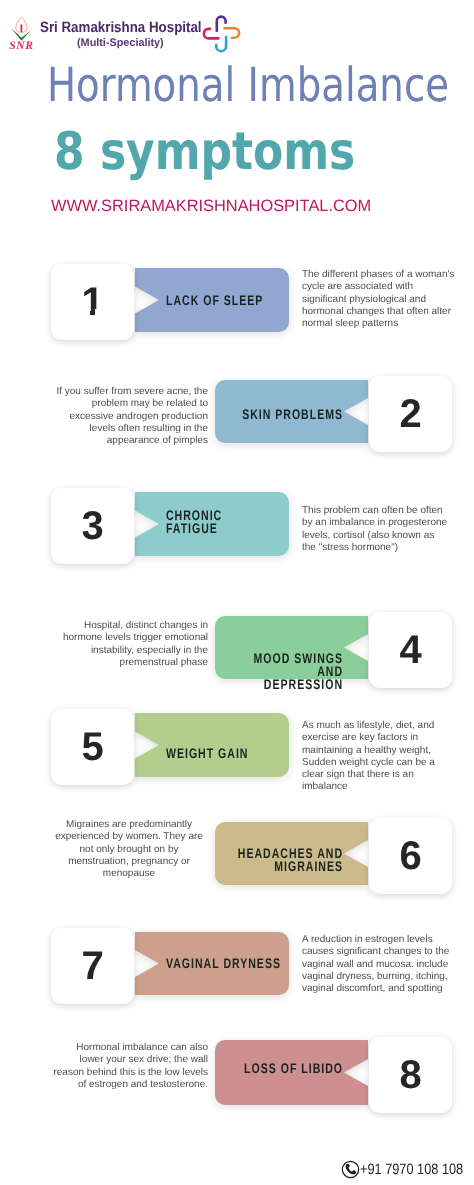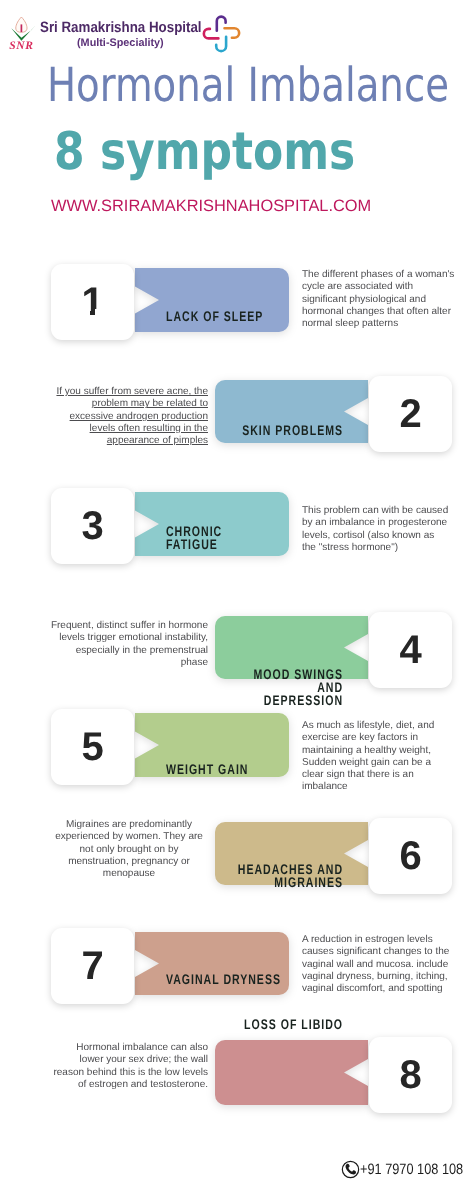--- a/index.html
+++ b/index.html
@@ -28,21 +28,21 @@
               font-family:"DejaVu Sans Condensed","Liberation Sans",sans-serif;
               font-size:52px; font-weight:bold; color:#51a7ab; line-height:52px;
               white-space:nowrap; transform:scaleX(0.94); transform-origin:left top; }
   .hero-url { position:absolute; left:51px; top:197px; width:420px; text-align:left;
               font-size:16.4px; font-weight:normal; color:#be185d; white-space:nowrap; }
 
   
   .row { position:absolute; left:0; width:474px; }
   .band { position:absolute; height:65px; }
   .band svg { display:block; }
-  .band-label { position:absolute; top:0; height:65px; display:flex; align-items:center;margin-top:16px; }
+  .band-label { position:absolute; top:0; height:65px; display:flex; align-items:center; }
   .band-label > span { font-size:14px; font-weight:bold; color:#19231f;
                 letter-spacing:1.3px; line-height:12.8px; display:block; width:100%;
                 white-space:pre; }
   .numcard { position:absolute; width:83px; height:76px; background:#ffffff; border-radius:11px;
              box-shadow:0 2px 7px rgba(0,0,0,0.17); display:flex; align-items:center;
              justify-content:center; }
   .numcard span { font-size:40px; font-weight:bold; color:#262626; line-height:40px;
                   font-family:"Liberation Sans",sans-serif; position:relative; display:block; }
   
   .numcard.digit-one span::before,
@@ -115,78 +115,78 @@
      </div>
      <div class="band-label" style="left:192px;top:383px;
                  width:151px;height:63px;">
         <span style="text-align:right;
                      transform:scaleX(0.755);transform-origin:right center;">SKIN PROBLEMS</span>
      </div>
      <div class="numcard" style="left:369px;top:375.5px;">
         <span>2</span>
      </div>
      <div class="para" style="left:50px;top:386px;width:158px;
-                 text-align:right;text-decoration:underline;">If you suffer from severe acne, the problem may be related to excessive androgen production levels often resulting in the appearance of pimples</div>
+                 text-align:right;">If you suffer from severe acne, the problem may be related to excessive androgen production levels often resulting in the appearance of pimples</div>
       </div>
       <div class="row" style="top: 0px;">
         <div class="band" style="left:135px;top:492px;width:154px;height:64px;
                  filter:drop-shadow(0 2px 4px rgba(0,0,0,0.13));">
         <svg width="154" height="64" viewBox="0 0 154 64">
             <path d="M0 0 H144 A10 10 0 0 1 154 10 V54 A10 10 0 0 1 144 64 H0 L0 45.5 L24 32 L0 18.5 Z" fill="#8dcbcc"></path>
           </svg>
      </div>
      <div class="band-label" style="left:166px;top:492px;
                  width:152px;height:60px;">
         <span style="text-align:left;
                      transform:scaleX(0.755);transform-origin:left center;">CHRONIC
 FATIGUE</span>
      </div>
      <div class="numcard" style="left:51px;top:488px;">
         <span>3</span>
      </div>
      <div class="para" style="left:302px;top:505px;width:148px;
-                 text-align:left;">This problem can with be caused by an imbalance in progesterone levels, cortisol (also known as the "stress hormone")</div>
+                 text-align:left;">This problem can often be often by an imbalance in progesterone levels, cortisol (also known as the "stress hormone")</div>
       </div>
       <div class="row" style="top: 0px;">
         <div class="band" style="left:215px;top:616px;width:153px;height:63px;
                  filter:drop-shadow(0 2px 4px rgba(0,0,0,0.13));">
         <svg width="153" height="63" viewBox="0 0 153 63">
             <path d="M153 0 H10 A10 10 0 0 0 0 10 V53 A10 10 0 0 0 10 63 H153 L153 45 L129 31.5 L153 18 Z" fill="#8ccd9c"></path>
           </svg>
      </div>
      <div class="band-label" style="left:192px;top:640px;
                  width:151px;height:63px;">
         <span style="text-align:right;
                      transform:scaleX(0.755);transform-origin:right center;">MOOD SWINGS
 AND
 DEPRESSION</span>
      </div>
      <div class="numcard" style="left:369px;top:611.5px;">
         <span>4</span>
      </div>
      <div class="para" style="left:50px;top:620px;width:158px;
-                 text-align:right;">Frequent, distinct suffer in hormone levels trigger emotional instability, especially in the premenstrual phase</div>
+                 text-align:right;">Hospital, distinct changes in hormone levels trigger emotional instability, especially in the premenstrual phase</div>
       </div>
       <div class="row" style="top: 0px;">
         <div class="band" style="left:135px;top:713px;width:154px;height:64px;
                  filter:drop-shadow(0 2px 4px rgba(0,0,0,0.13));">
         <svg width="154" height="64" viewBox="0 0 154 64">
             <path d="M0 0 H144 A10 10 0 0 1 154 10 V54 A10 10 0 0 1 144 64 H0 L0 45.5 L24 32 L0 18.5 Z" fill="#b3cd8d"></path>
           </svg>
      </div>
      <div class="band-label" style="left:166px;top:713px;
                  width:152px;height:81px;">
         <span style="text-align:left;
                      transform:scaleX(0.755);transform-origin:left center;">WEIGHT GAIN</span>
      </div>
      <div class="numcard" style="left:51px;top:709px;">
         <span>5</span>
      </div>
      <div class="para" style="left:302px;top:720px;width:150px;
-                 text-align:left;">As much as lifestyle, diet, and exercise are key factors in maintaining a healthy weight, Sudden weight gain can be a clear sign that there is an imbalance</div>
+                 text-align:left;">As much as lifestyle, diet, and exercise are key factors in maintaining a healthy weight, Sudden weight cycle can be a clear sign that there is an imbalance</div>
       </div>
       <div class="row" style="top: 0px;">
         <div class="band" style="left:215px;top:822px;width:153px;height:63px;
                  filter:drop-shadow(0 2px 4px rgba(0,0,0,0.13));">
         <svg width="153" height="63" viewBox="0 0 153 63">
             <path d="M153 0 H10 A10 10 0 0 0 0 10 V53 A10 10 0 0 0 10 63 H153 L153 45 L129 31.5 L153 18 Z" fill="#cdba8b"></path>
           </svg>
      </div>
      <div class="band-label" style="left:192px;top:828px;
                  width:151px;height:63px;">
@@ -218,21 +218,21 @@
      <div class="para" style="left:302px;top:934px;width:156px;
                  text-align:left;">A reduction in estrogen levels causes significant changes to the vaginal wall and mucosa. include vaginal dryness, burning, itching, vaginal discomfort, and spotting</div>
       </div>
       <div class="row" style="top: 0px;">
         <div class="band" style="left:215px;top:1040px;width:153px;height:65px;
                  filter:drop-shadow(0 2px 4px rgba(0,0,0,0.13));">
         <svg width="153" height="65" viewBox="0 0 153 65">
             <path d="M153 0 H10 A10 10 0 0 0 0 10 V55 A10 10 0 0 0 10 65 H153 L153 46 L129 32.5 L153 19 Z" fill="#cd8f90"></path>
           </svg>
      </div>
-     <div class="band-label" style="left:192px;top:980px;
+     <div class="band-label" style="left:192px;top:1040px;
                  width:151px;height:56px;">
         <span style="text-align:right;
                      transform:scaleX(0.755);transform-origin:right center;">LOSS OF LIBIDO</span>
      </div>
      <div class="numcard" style="left:369px;top:1036.5px;">
         <span>8</span>
      </div>
      <div class="para" style="left:50px;top:1042px;width:158px;
                  text-align:right;">Hormonal imbalance can also lower your sex drive; the wall reason behind this is the low levels of estrogen and testosterone.</div>
       </div>

